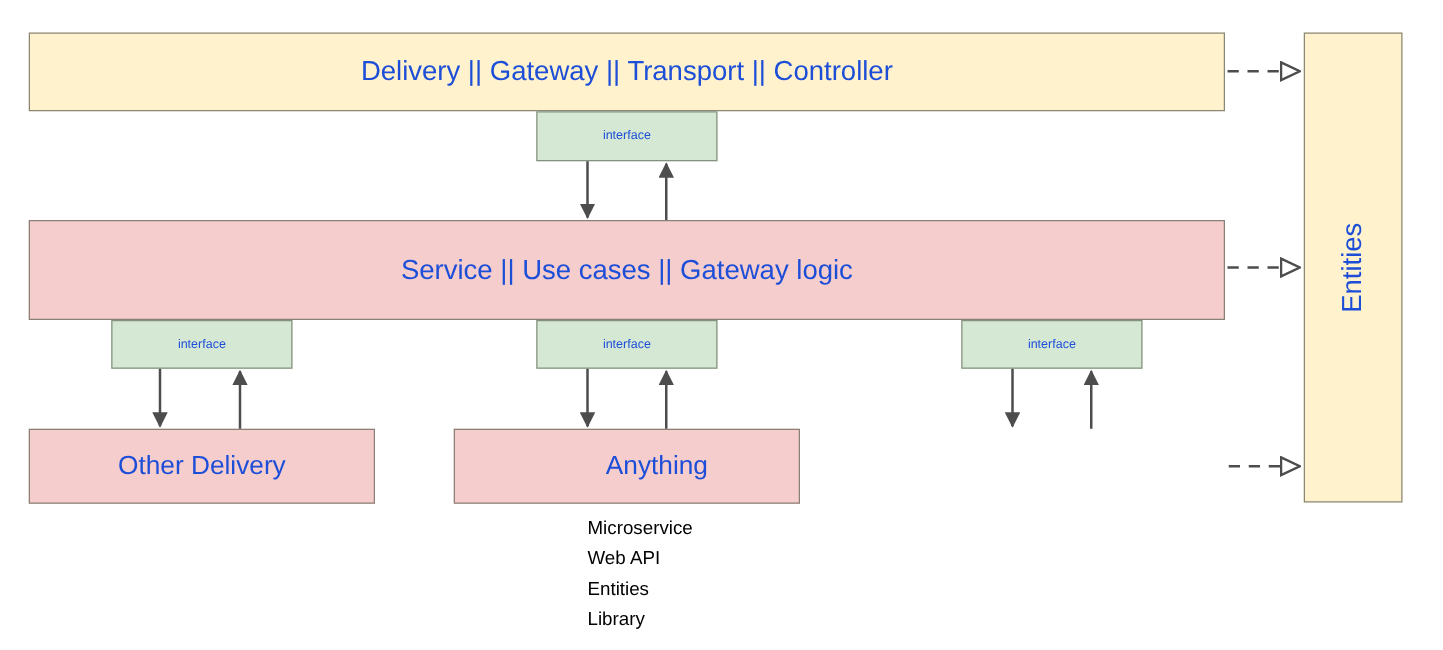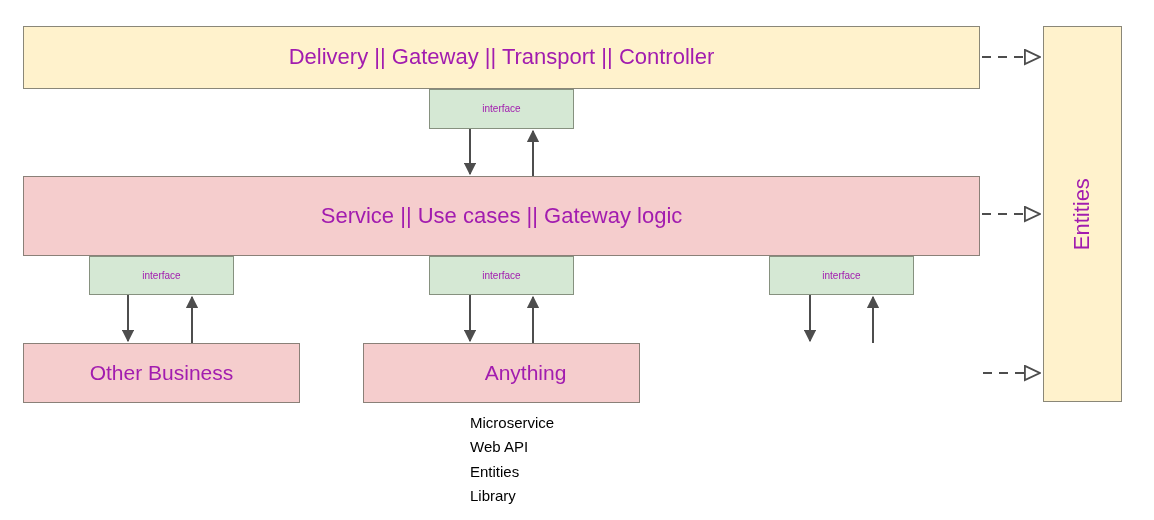--- a/index.html
+++ b/index.html
@@ -21,21 +21,21 @@
   }
   .node {
     position: absolute;
     box-sizing: border-box;
     border: 1px solid #82817f;
     display: flex;
     align-items: center;
     justify-content: center;
     text-align: center;
     line-height: 1.2;
-    color: #a21caf;
+    color: #1d4ed8;
   }
   .node.yellow { background: #fff2cc; border-color: #8a8778; }
   .node.pink   { background: #f5cdcd; border-color: #8a8078; }
   .node.green  { background: #d5e8d4; border-color: #86917f; }
 
   .layer-title { font-size: 22px; }
   .leaf-title  { font-size: 21px; }
   .iface-title { font-size: 10px; }
 
   .entities-label {
@@ -87,21 +87,21 @@
 
   <div class="node green iface-title" style="left:429px; top:256px; width:145px; height:39px;">
     <span>interface</span>
   </div>
 
   <div class="node green iface-title" style="left:769px; top:256px; width:145px; height:39px;">
     <span>interface</span>
   </div>
 
   <div class="node pink leaf-title" style="left:23px; top:343px; width:277px; height:60px;">
-    <span>Other Business</span>
+    <span>Other Delivery</span>
   </div>
 
   <div class="node pink leaf-title" style="left:363px; top:343px; width:277px; height:60px;padding-left:48px;">
     <span>Anything</span>
   </div>
 
 
   <div class="node yellow" style="left:1043px; top:26px; width:79px; height:376px;">
     <span class="entities-label">Entities</span>
   </div>

